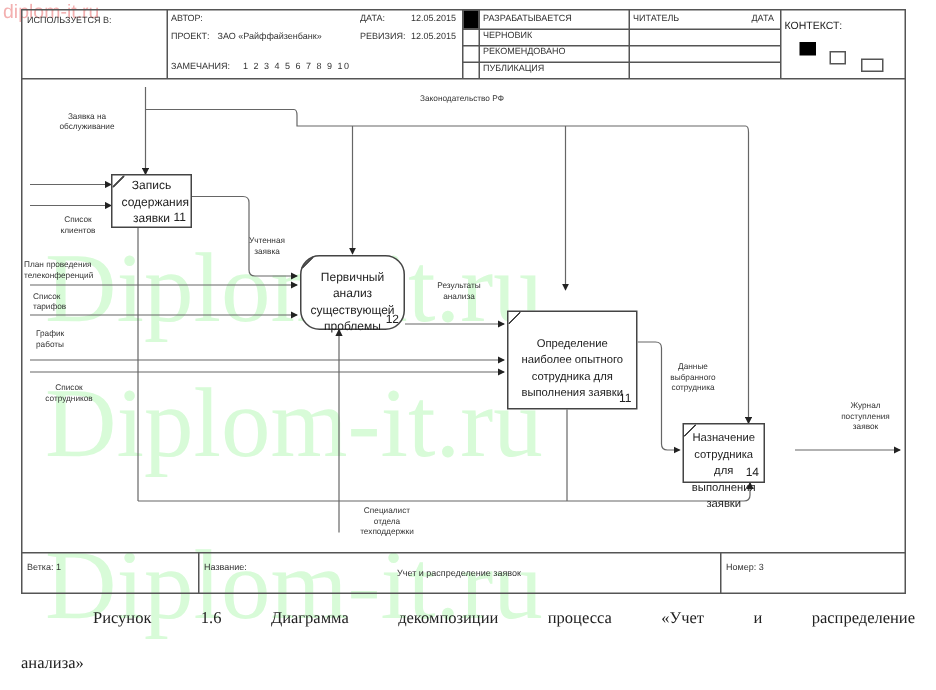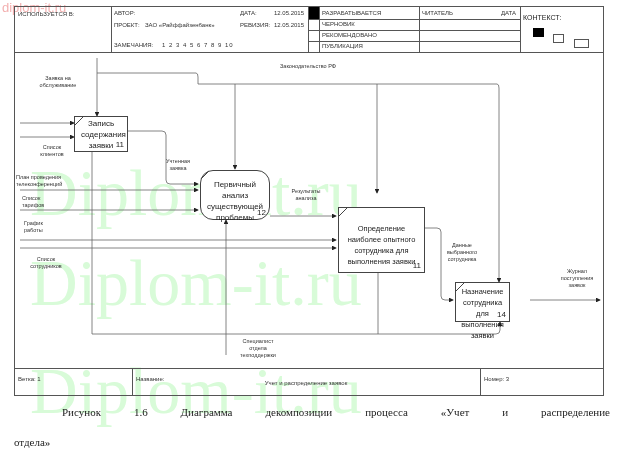--- a/index.html
+++ b/index.html
@@ -143,13 +143,13 @@
 
 <div class="hline" style="left:14px; top:368px; width:590px;"></div>
 <div class="vline" style="left:132px; top:368px; height:28px;"></div>
 <div class="vline" style="left:480px; top:368px; height:28px;"></div>
 <div class="abs tiny" style="left:18px; top:376px;">Ветка: 1</div>
 <div class="abs tiny" style="left:136px; top:376px;">Название:</div>
 <div class="abs tiny" style="left:132px; top:380px; width:348px; text-align:center;">Учет и распределение заявок</div>
 <div class="abs tiny" style="left:484px; top:376px;">Номер: 3</div>
 
 <div class="caption" style="left:62px; top:406px; width:548px; text-align:justify; text-align-last:justify;">Рисунок 1.6 Диаграмма декомпозиции процесса «Учет и распределение</div>
-<div class="caption" style="left:14px; top:436px;">отдела»</div>
+<div class="caption" style="left:14px; top:436px;">анализа»</div>
 
 </body></html>

